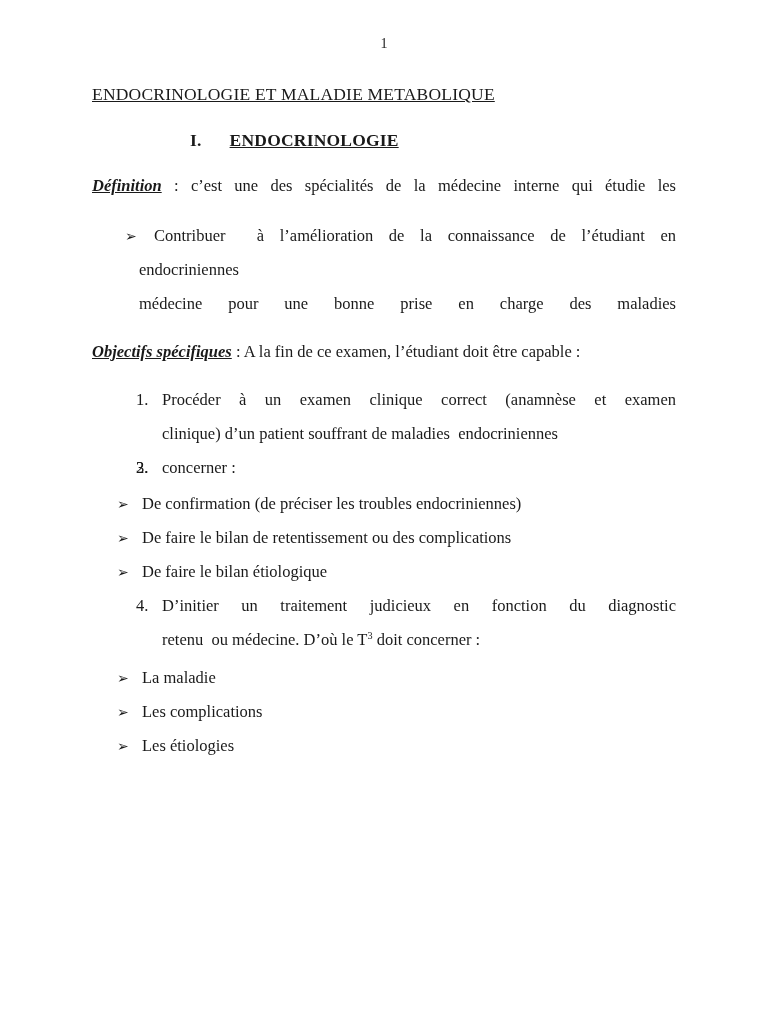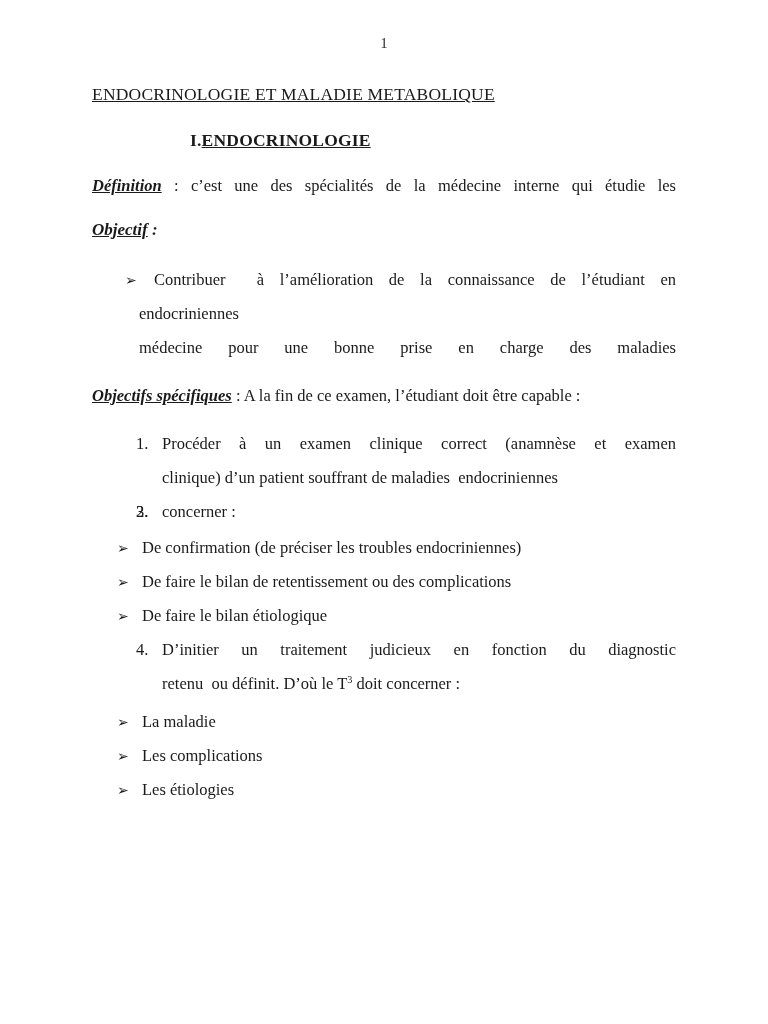--- a/index.html
+++ b/index.html
@@ -46,21 +46,21 @@
     letter-spacing: 0.2px;
   }
   .h2 {
     margin-top: 12px;
     font-size: 17.5px;
     font-weight: bold;
     line-height: 34px;
     padding-left: 98px;
     letter-spacing: 0.2px;
   }
-  .h2 .sec { margin-left: 0; text-align: center; }
+  .h2 .sec { margin-left: 28px; text-align: center; }
 
   .p-def { margin-top: 12px; }
   .p-obj { margin-top: 10px; font-size: 17px; }
   .p-objspec { margin-top: 14px; }
 
   .bullet { position: relative; }
   .marker {
     position: absolute;
     top: 0;
     line-height: 34px;
@@ -102,21 +102,20 @@
   <div class="pageno">1</div>
 
   <div class="h1 ln"><span class="u">ENDOCRINOLOGIE ET MALADIE METABOLIQUE</span></div>
 
   <div class="h2 ln"><span>I.</span><span class="u sec">ENDOCRINOLOGIE</span></div>
 
   <div class="p-def">
     <p class="ln just"><span class="lbl">Définition</span><span class="pw"> : c’est une des spécialités de la médecine interne qui étudie les</span></p>
   </div>
 
-  <div class="p-obj ln"><span class="lbl">Objectif</span><span class="bolditalic"> :</span></div>
 
   <div class="bullet c-out">
     <span class="marker">➢</span>
     <div class="ln just ind pw">Contribuer  à l’amélioration de la connaissance de l’étudiant en</div>
     <div class="ln pw">endocriniennes</div>
     <div class="ln just pw">médecine pour une bonne prise en charge des maladies</div>
   </div>
 
   <div class="p-objspec ln"><span class="lbl">Objectifs spécifiques</span><span class="pw"> : A la fin de ce examen, l’étudiant doit être capable :</span></div>
 
@@ -144,21 +143,21 @@
     <div class="ln pw">De faire le bilan de retentissement ou des complications</div>
   </div>
   <div class="bullet a-out">
     <span class="marker">➢</span>
     <div class="ln pw">De faire le bilan étiologique</div>
   </div>
 
   <div class="numitem">
     <span class="num">4.</span>
     <div class="ln just pw">D’initier un traitement judicieux en fonction du diagnostic</div>
-    <div class="ln"><span class="pw">retenu  ou définit. D’où le T</span><span class="sup">3</span><span class="pw"> doit concerner :</span></div>
+    <div class="ln"><span class="pw">retenu  ou médecine. D’où le T</span><span class="sup">3</span><span class="pw"> doit concerner :</span></div>
   </div>
 
   <div class="bullet a-out grpB">
     <span class="marker">➢</span>
     <div class="ln pw">La maladie</div>
   </div>
   <div class="bullet a-out">
     <span class="marker">➢</span>
     <div class="ln pw">Les complications</div>
   </div>

